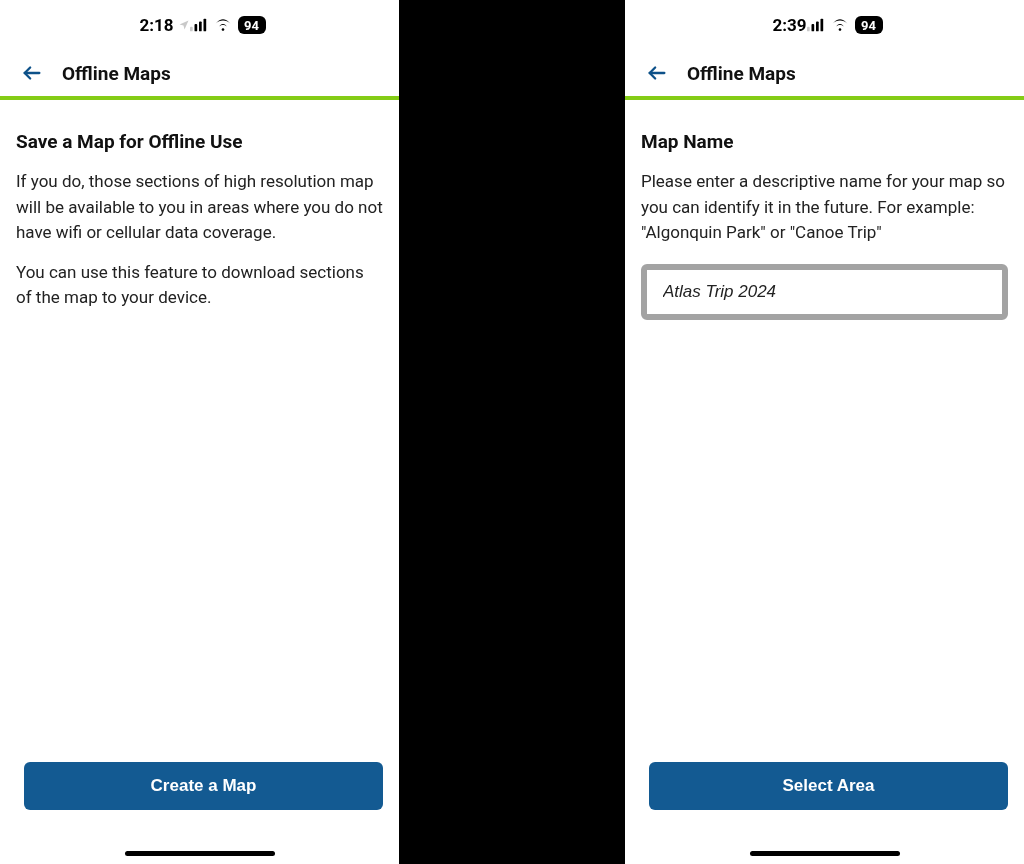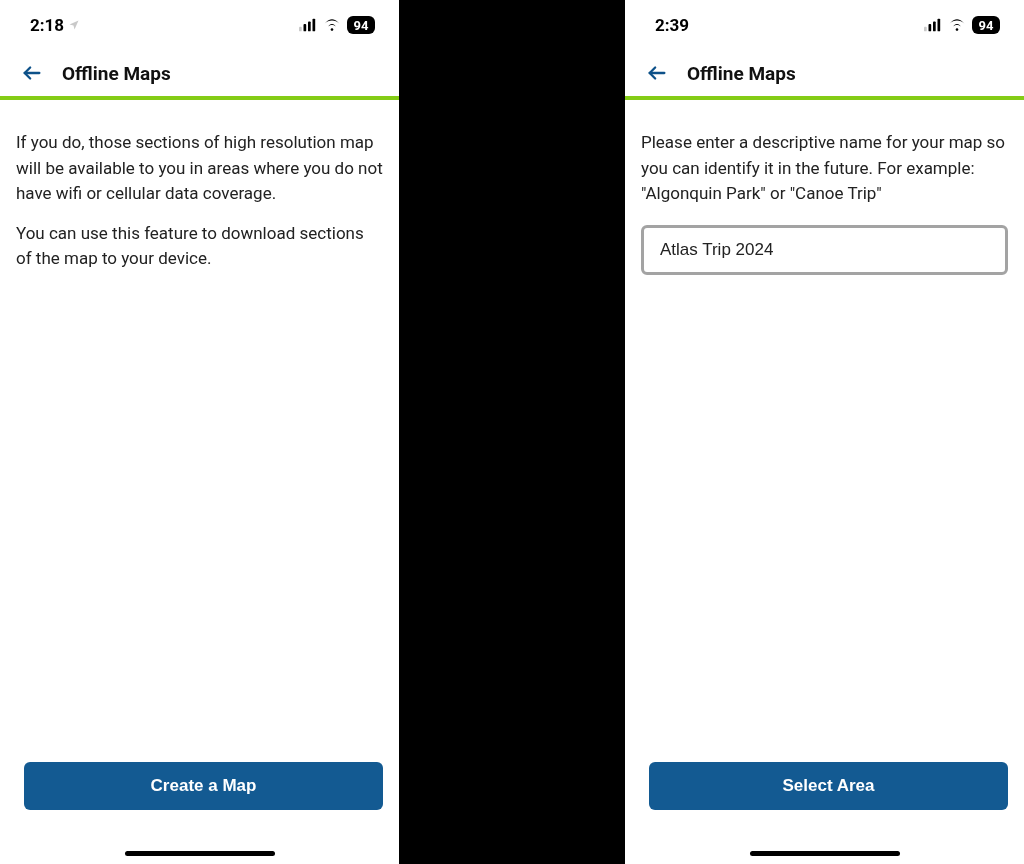--- a/index.html
+++ b/index.html
@@ -24,21 +24,21 @@
     .gap {
       width: 226px;
       height: 864px;
       background: #000;
     }
     
     .status-bar {
       height: 50px;
       display: flex;
       align-items: center;
-      justify-content: space-between;
+      justify-content: center;
       padding: 0 24px 0 30px;
       font-weight: 700;
       font-size: 17px;
     }
     .status-left { display: flex; align-items: center; gap: 4px; }
     .status-right { display: flex; align-items: center; gap: 6px; }
     .loc-icon svg { width: 12px; height: 12px; }
     .sig-icon svg, .wifi-icon svg { width: 18px; height: 14px; display: block; }
     .battery-pill {
       display: inline-flex;
@@ -96,25 +96,26 @@
       color: #222;
     }
     .body-text p { margin-bottom: 14px; }
     .input-wrap {
       margin-top: 18px;
     }
     .text-input {
       width: 100%;
       font-size: 17px;
       padding: 12px 16px;
-      border: 3px solid #a3a3a3;
+      border: 6px solid #a3a3a3;
       border-radius: 6px;
       outline: none;
       color: #222;
       background: #fff;
+      font-style: italic;
     }
     
     .footer {
       padding: 0 16px 54px 24px;
     }
     .primary-btn {
       width: 100%;
       background: #135a92;
       color: #fff;
       border: none;
@@ -171,20 +172,21 @@
     <span class="back-btn">
       <svg viewBox="0 0 24 24" fill="none" stroke="#0d5189" stroke-width="2.5" stroke-linecap="round" stroke-linejoin="round">
           <line x1="20" y1="12" x2="4" y2="12"></line>
           <polyline points="10 18 4 12 10 6"></polyline>
         </svg>
     </span>
     <span class="nav-title">Offline Maps</span>
   </div>
 
   <div class="body-area">
+    <div class="section-title">Save a Map for Offline Use</div>
     <div class="body-text">
       <p>If you do, those sections of high resolution map will be available to you in areas where you do not have wifi or cellular data coverage.</p>
       <p>You can use this feature to download sections of the map to your device.</p>
     </div>
   </div>
 
   <div class="footer">
     <button class="primary-btn">Create a Map</button>
   </div>
 
@@ -220,20 +222,21 @@
     <span class="back-btn">
       <svg viewBox="0 0 24 24" fill="none" stroke="#0d5189" stroke-width="2.5" stroke-linecap="round" stroke-linejoin="round">
           <line x1="20" y1="12" x2="4" y2="12"></line>
           <polyline points="10 18 4 12 10 6"></polyline>
         </svg>
     </span>
     <span class="nav-title">Offline Maps</span>
   </div>
 
   <div class="body-area">
+    <div class="section-title">Map Name</div>
     <div class="body-text">
       <p>Please enter a descriptive name for your map so you can identify it in the future. For example: "Algonquin Park" or "Canoe Trip"</p>
     </div>
     <div class="input-wrap">
       <input type="text" class="text-input" value="Atlas Trip 2024" style="">
     </div>
   </div>
 
   <div class="footer">
     <button class="primary-btn">Select Area</button>

